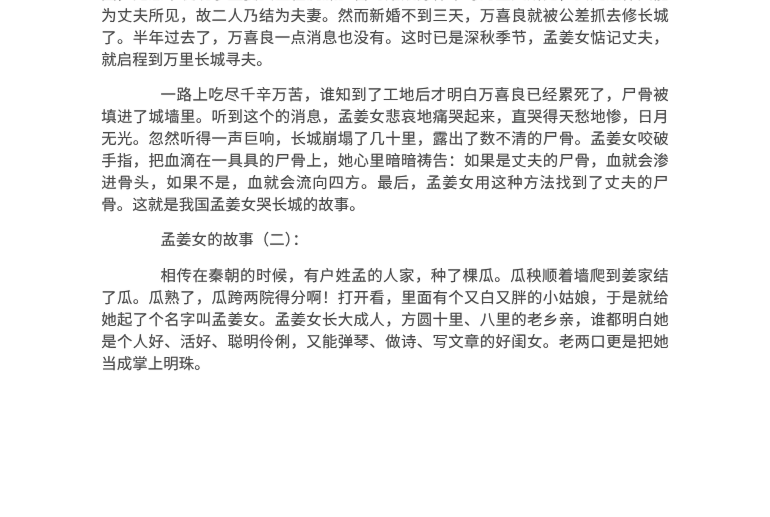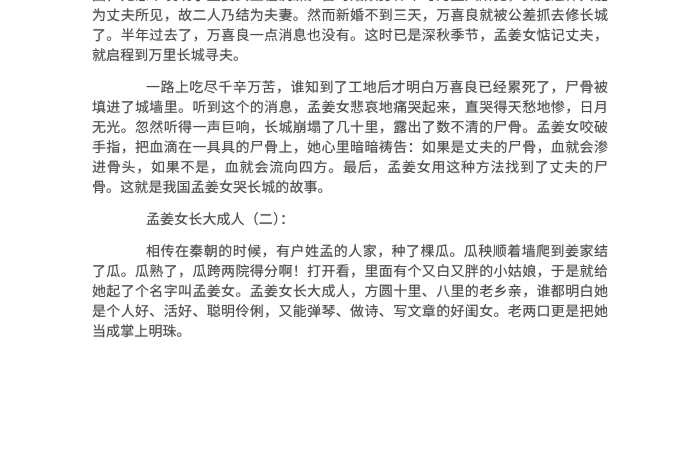--- a/index.html
+++ b/index.html
@@ -36,15 +36,15 @@
   .doc-page p.continuation {
     text-indent: 0;
   }
 </style>
 </head>
 <body>
 
 <div class="doc-page">
   <p class="continuation">园，无意中发现了孟姜女正在洗澡。古时姑娘身体不可为生人所见，女儿之体只能为丈夫所见，故二人乃结为夫妻。然而新婚不到三天，万喜良就被公差抓去修长城了。半年过去了，万喜良一点消息也没有。这时已是深秋季节，孟姜女惦记丈夫，就启程到万里长城寻夫。</p>
   <p class="indented">一路上吃尽千辛万苦，谁知到了工地后才明白万喜良已经累死了，尸骨被填进了城墙里。听到这个的消息，孟姜女悲哀地痛哭起来，直哭得天愁地惨，日月无光。忽然听得一声巨响，长城崩塌了几十里，露出了数不清的尸骨。孟姜女咬破手指，把血滴在一具具的尸骨上，她心里暗暗祷告：如果是丈夫的尸骨，血就会渗进骨头，如果不是，血就会流向四方。最后，孟姜女用这种方法找到了丈夫的尸骨。这就是我国孟姜女哭长城的故事。</p>
-  <p class="indented">孟姜女长大成人（二）：</p>
+  <p class="indented">孟姜女的故事（二）：</p>
   <p class="indented">相传在秦朝的时候，有户姓孟的人家，种了棵瓜。瓜秧顺着墙爬到姜家结了瓜。瓜熟了，瓜跨两院得分啊！打开看，里面有个又白又胖的小姑娘，于是就给她起了个名字叫孟姜女。孟姜女长大成人，方圆十里、八里的老乡亲，谁都明白她是个人好、活好、聪明伶俐，又能弹琴、做诗、写文章的好闺女。老两口更是把她当成掌上明珠。</p>
 </div>
 
 </body></html>

